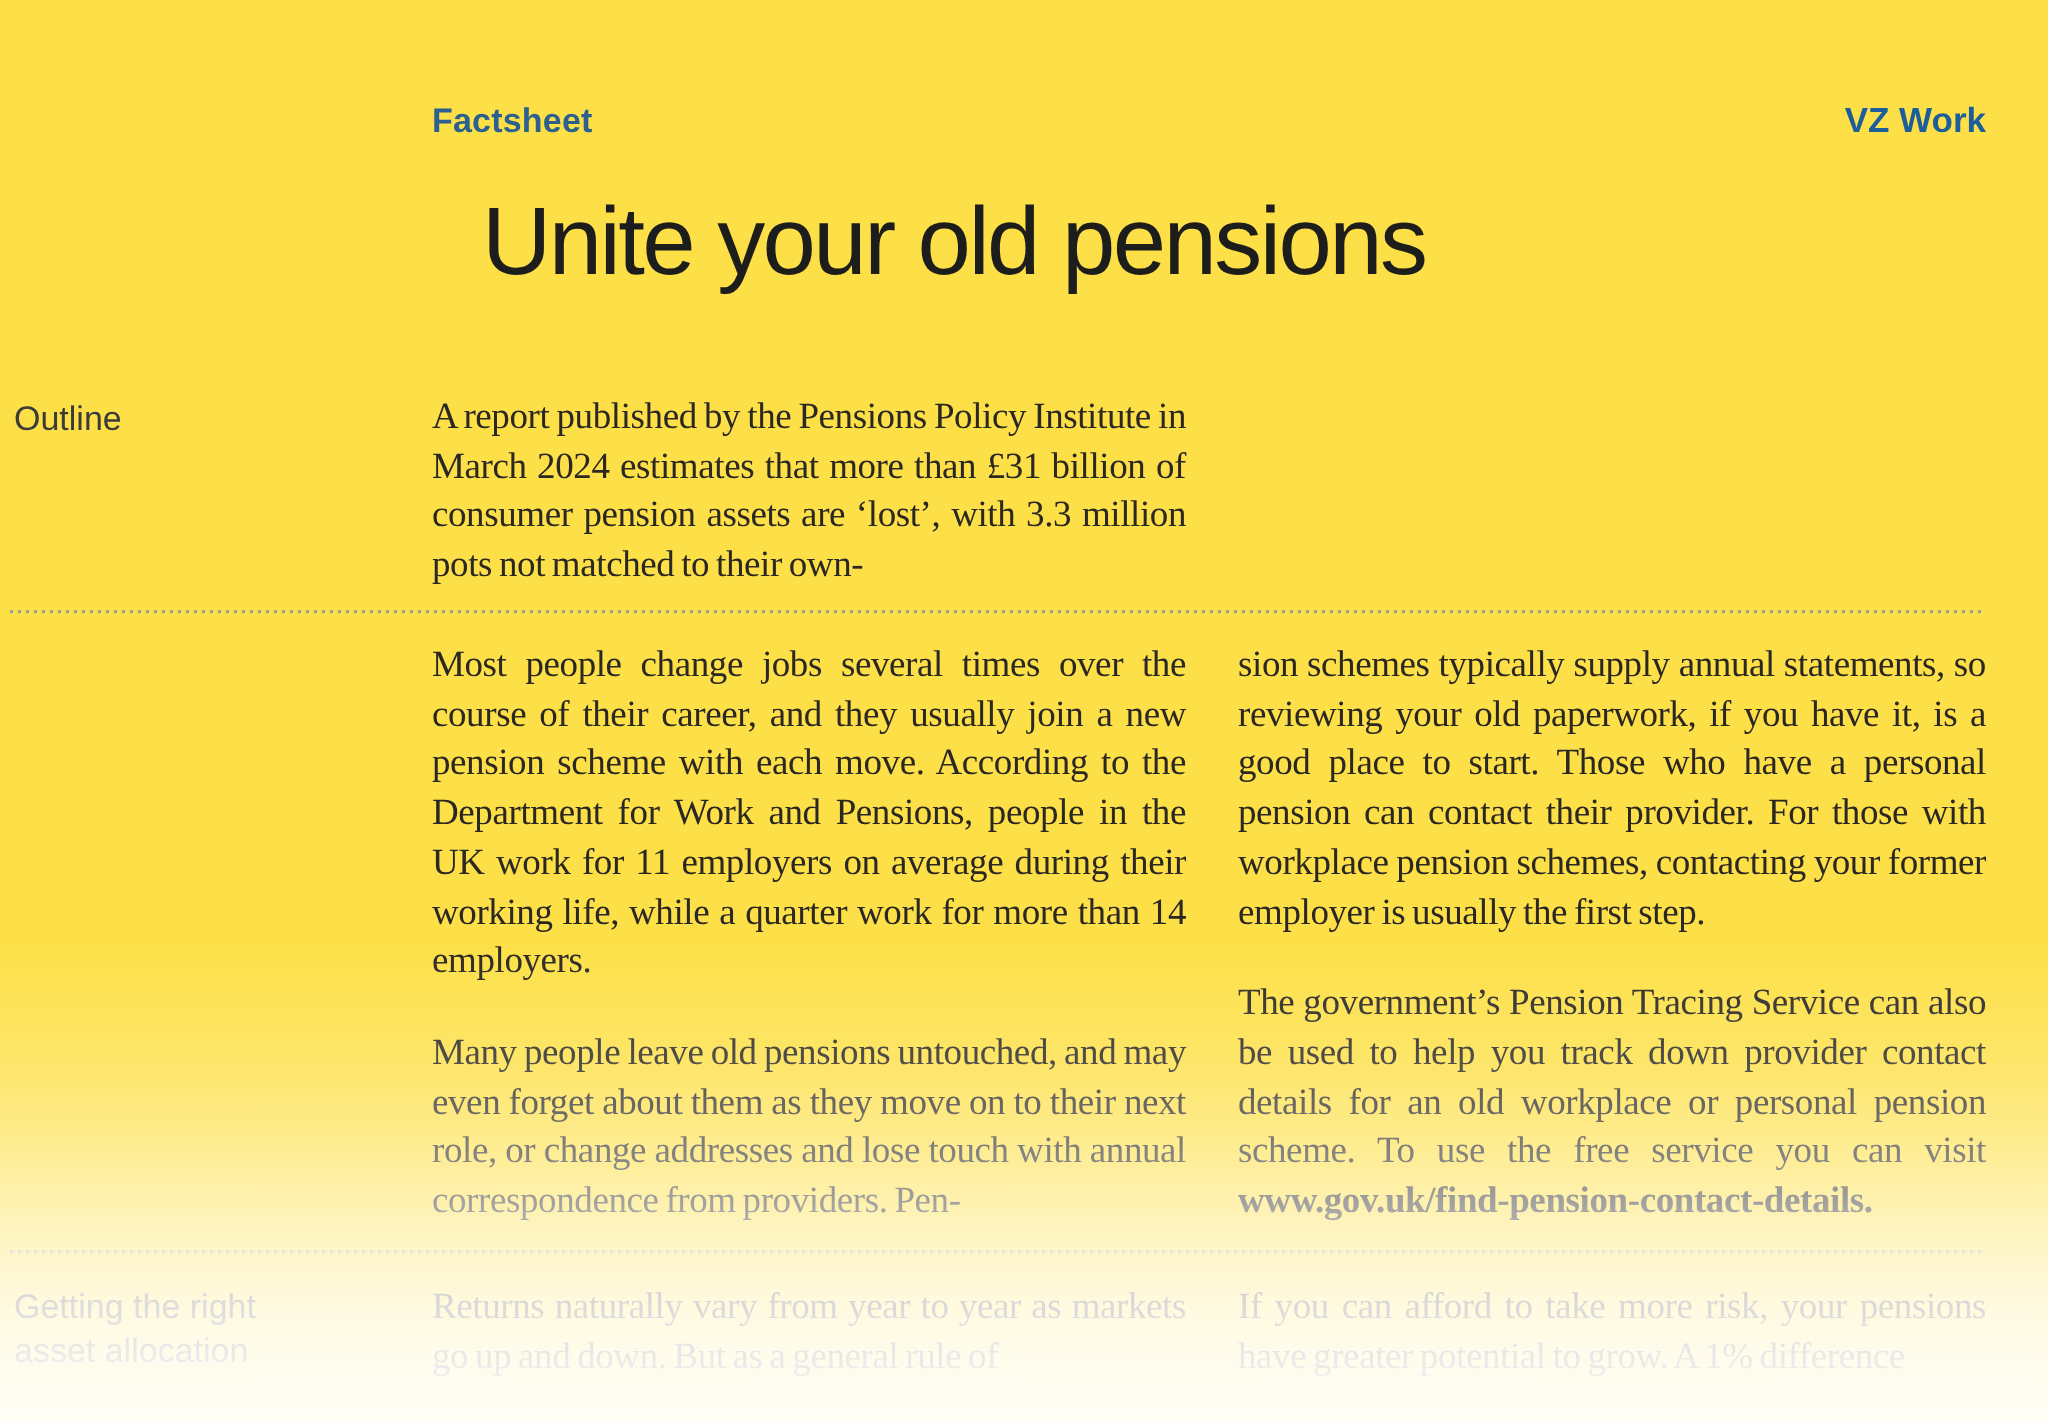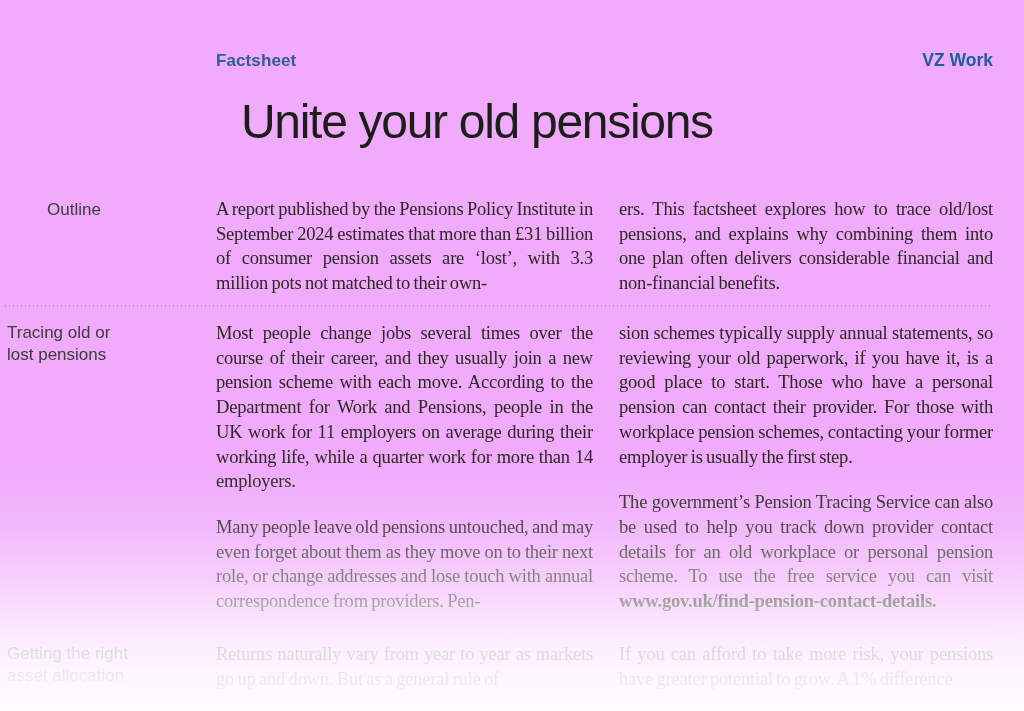--- a/index.html
+++ b/index.html
@@ -1,18 +1,18 @@
 <!DOCTYPE html>
 <html><head>
 <meta charset="utf-8">
 <style>
   * { margin:0; padding:0; box-sizing:border-box; }
   html,body { background:#ffffff; }
   .page {
-    position:relative; width:1024px; height:711px; background:#f0abfc;
+    position:relative; width:1024px; height:711px; background:#fde047;
     overflow:hidden; font-family:"Liberation Sans", sans-serif;
   }
 
   
   .eyebrow {
     position:absolute; left:216px; top:51px;
     font-size:17px; font-weight:bold; color:#2b608f; letter-spacing:0.1px;
   }
   .logo {
     position:absolute; top:0; right:31px; width:170px; height:50px; text-align:right;
@@ -53,21 +53,21 @@
   .url-bold { font-weight:bold; }
 
   .dotted {
     position:absolute; left:5px; width:988px; height:2px;
     background-image:repeating-linear-gradient(90deg, #9c9c9a 0 1.4px, transparent 1.4px 4px);
     background-size:100% 1.6px; background-repeat:no-repeat; background-position:0 0;
   }
   #sep1 { top:305px; }
   #sep2 { top:625px; }
 
-  #lbl-outline  { top:199px;margin-left:40px; }
+  #lbl-outline  { top:199px; }
   #col-outline-l, #col-outline-r { top:197px; }
   #lbl-tracing  { top:322px; }
   #col-tracing-l, #col-tracing-r { top:321px; }
   #lbl-alloc    { top:643px; }
   #col-alloc-l, #col-alloc-r { top:642px; }
 
   
   .fade {
     position:absolute; left:0; top:470px; width:1024px; height:241px;
     pointer-events:none; z-index:5;
@@ -88,30 +88,25 @@
 <div class="page">
 
   <div class="eyebrow">Factsheet</div>
 
   <div class="logo-sub">VZ Work</div>
 
   <h1 class="title">Unite your old pensions</h1>
 
   <div class="sec-label" id="lbl-outline">Outline</div>
   <div class="col col-left" id="col-outline-l">
-    <p>A report published by the Pensions Policy Institute in September 2024 estimates that more than £31 billion of consumer pension assets are ‘lost’, with 3.3 million pots not matched to their own-</p>
-  </div>
-  <div class="col col-right" id="col-outline-r">
-    <p>ers. This factsheet explores how to trace old/lost pensions, and explains why combining them into one plan often delivers considerable financial and non-financial benefits.</p>
+    <p>A report published by the Pensions Policy Institute in March 2024 estimates that more than £31 billion of consumer pension assets are ‘lost’, with 3.3 million pots not matched to their own-</p>
   </div>
 
   <div class="dotted" id="sep1"></div>
 
-  <div class="sec-label" id="lbl-tracing">Tracing old or
-lost pensions</div>
   <div class="col col-left" id="col-tracing-l">
     <p>Most people change jobs several times over the course of their career, and they usually join a new pension scheme with each move. According to the Department for Work and Pensions, people in the UK work for 11 employers on average during their working life, while a quarter work for more than 14 employers.</p>
     <p>Many people leave old pensions untouched, and may even forget about them as they move on to their next role, or change addresses and lose touch with annual correspondence from providers. Pen-</p>
   </div>
   <div class="col col-right" id="col-tracing-r">
     <p>sion schemes typically supply annual statements, so reviewing your old paperwork, if you have it, is a good place to start. Those who have a personal pension can contact their provider. For those with workplace pension schemes, contacting your former employer is usually the first step.</p>
     <p><span>The government’s Pension Tracing Service can also be used to help you track down provider contact details for an old workplace or personal pension scheme. To use the free service you can visit </span><span class="url-bold">www.gov.uk/find-pension-contact-details.</span></p>
   </div>
 
   <div class="dotted" id="sep2"></div>

